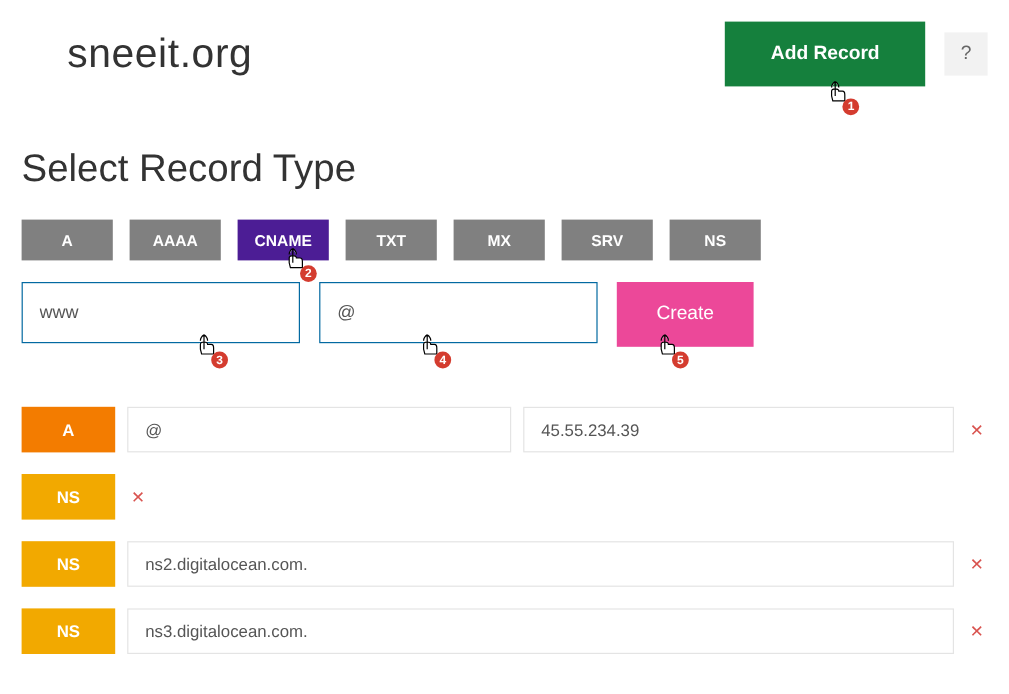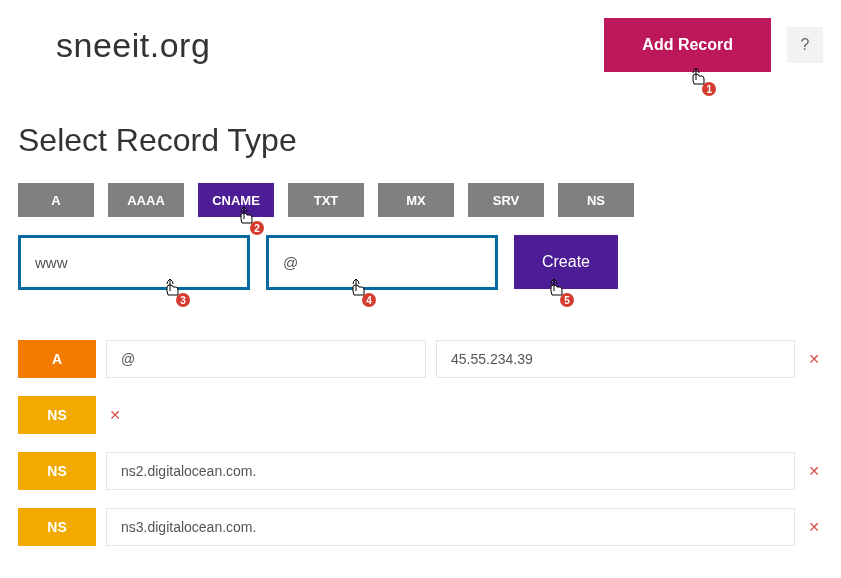--- a/index.html
+++ b/index.html
@@ -18,21 +18,21 @@
   }
   .domain-title {
     font-size: 34px;
     font-weight: 300;
     color: #333;
     letter-spacing: 0.5px;
     margin-left: 38px;
   }
   .add-record-btn {
     margin-left: auto;
-    background: #be185d;
+    background: #15803d;
     color: #fff;
     border: none;
     font-size: 16px;
     font-weight: 600;
     padding: 18px 38px;
     cursor: pointer;
     position: relative;
   }
   .help-btn {
     width: 36px;
@@ -66,34 +66,34 @@
     cursor: pointer;
     position: relative;
   }
   .type-btn.active { background: #4c1d95; }
   .input-row {
     display: flex;
     gap: 16px;
     margin-bottom: 50px;
   }
   .text-input {
-    border: 3px solid #0369a1;
+    border: 1px solid #0369a1;
     padding: 16px 14px;
     font-size: 15px;
     color: #555;
     width: 232px;
     position: relative;
   }
   .create-btn {
-    background: #4c1d95;
+    background: #ec4899;
     color: #fff;
     border: none;
     font-size: 16px;
     font-weight: 400;
-    width: 104px;
+    width: 114px;
     height: 54px;
     cursor: pointer;
     position: relative;
   }
   .record-row {
     display: flex;
     align-items: stretch;
     gap: 10px;
     margin-bottom: 18px;
     position: relative;

